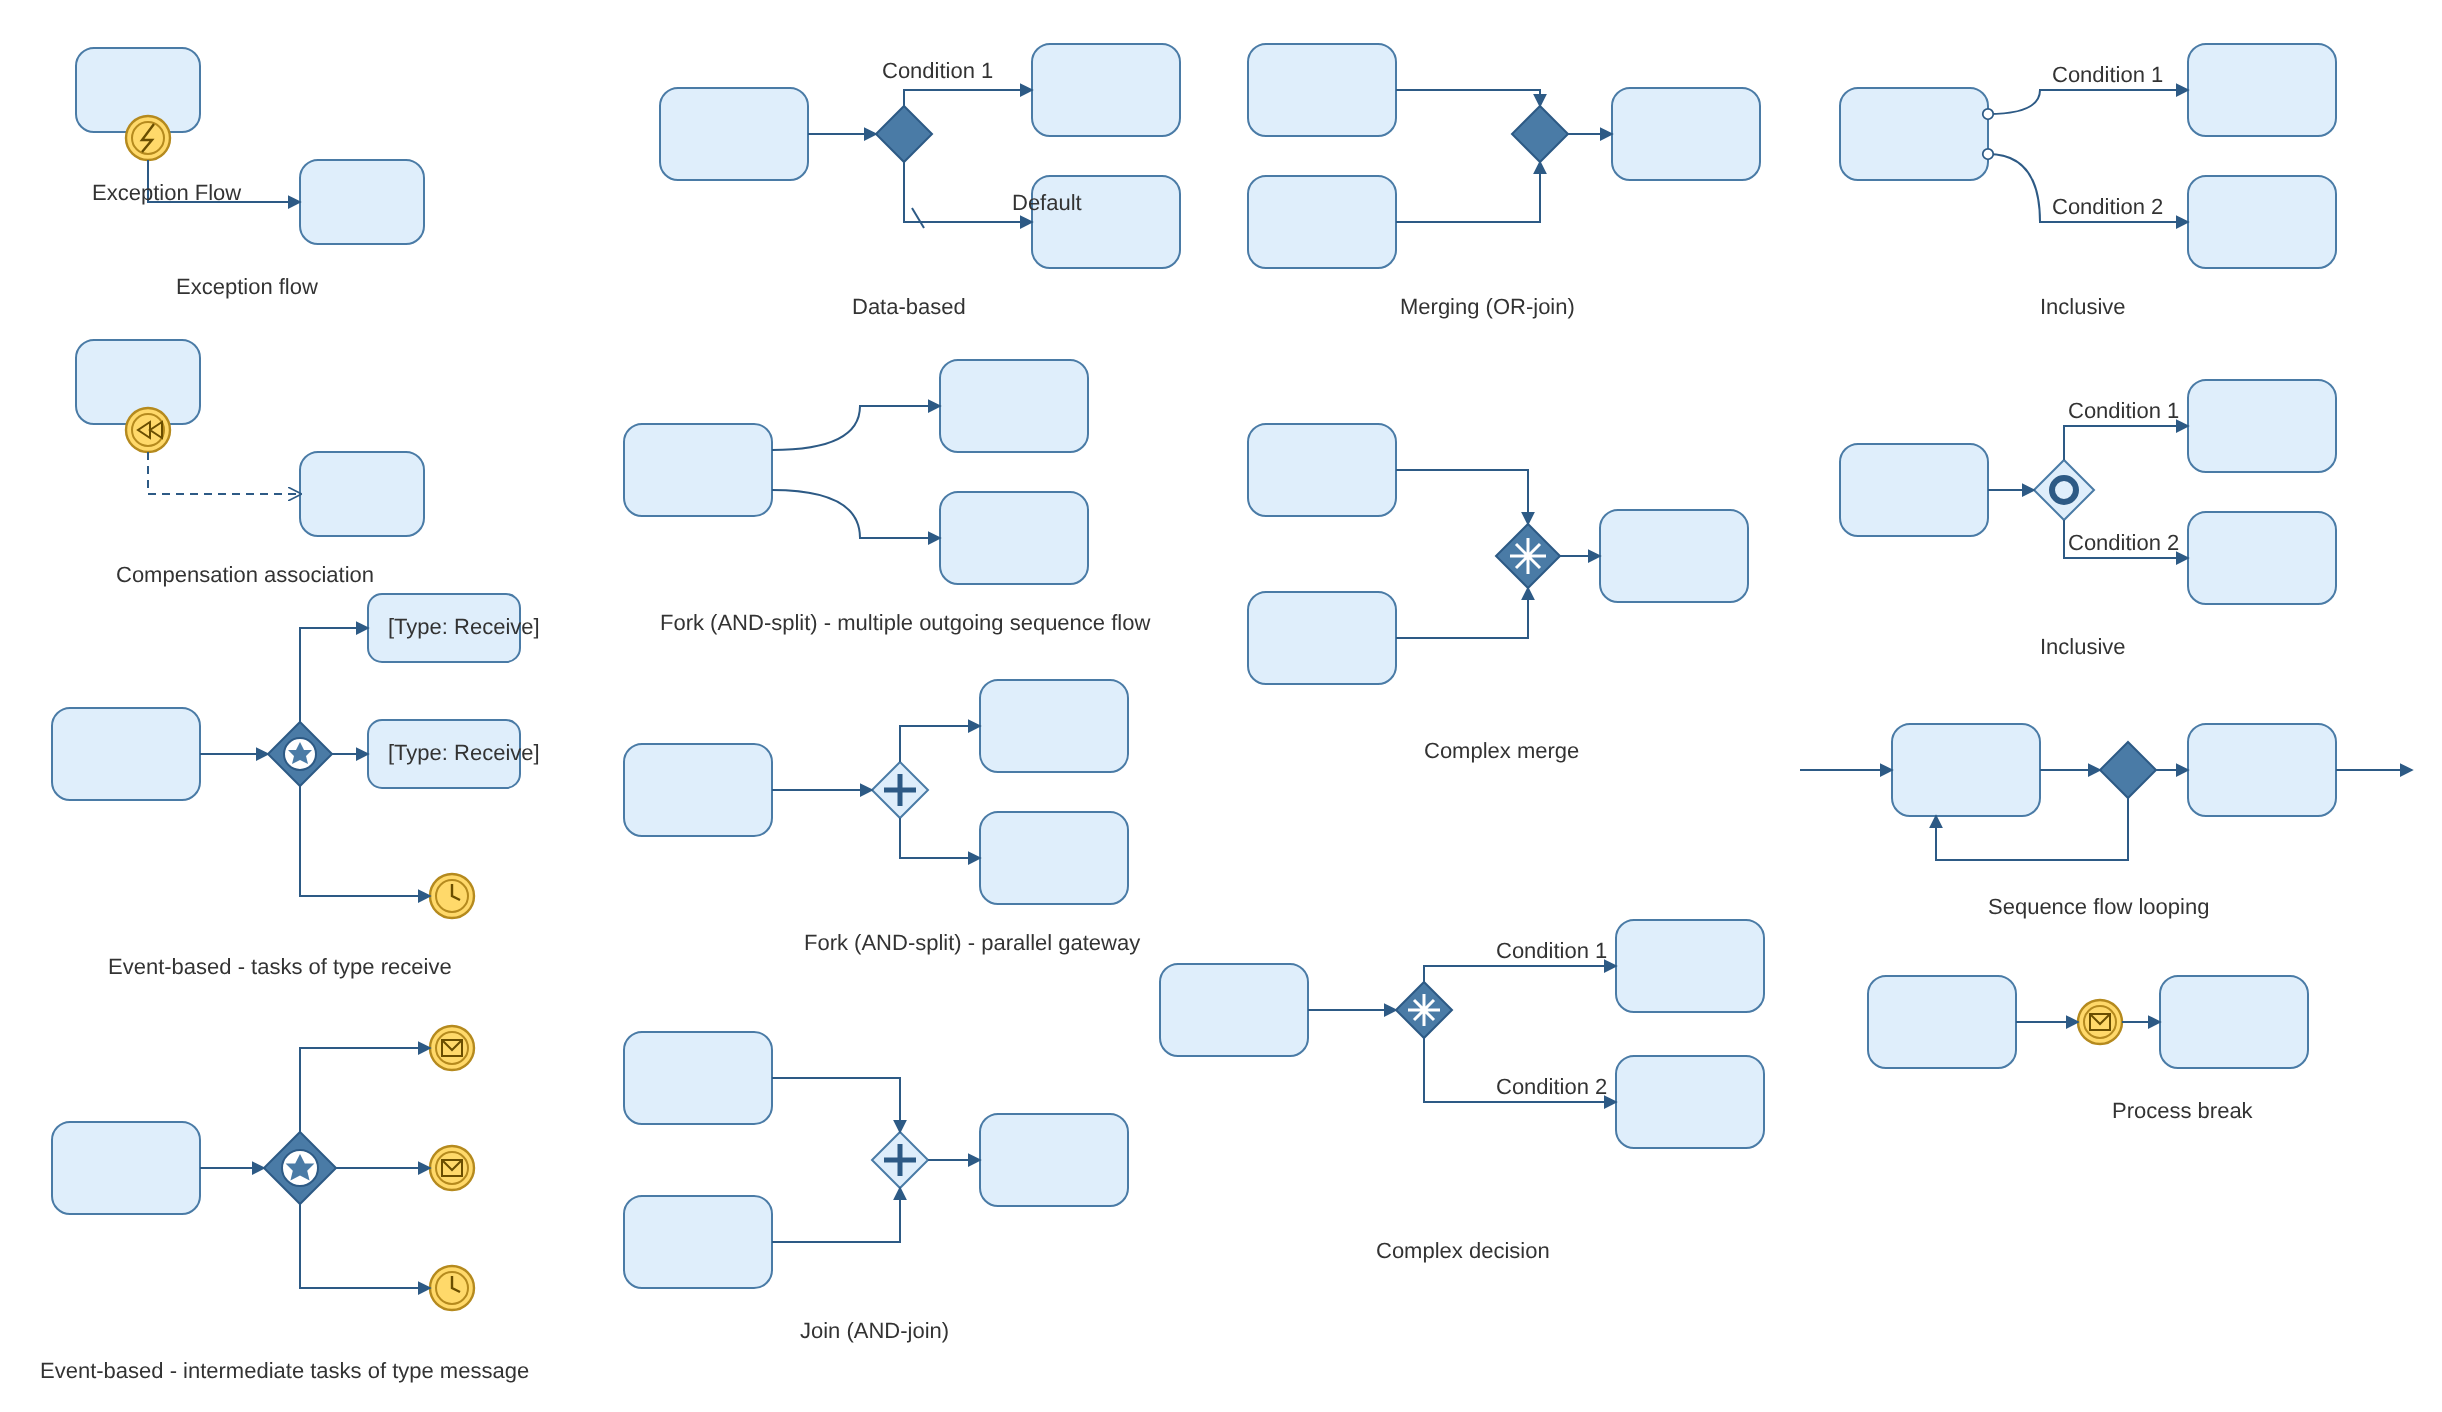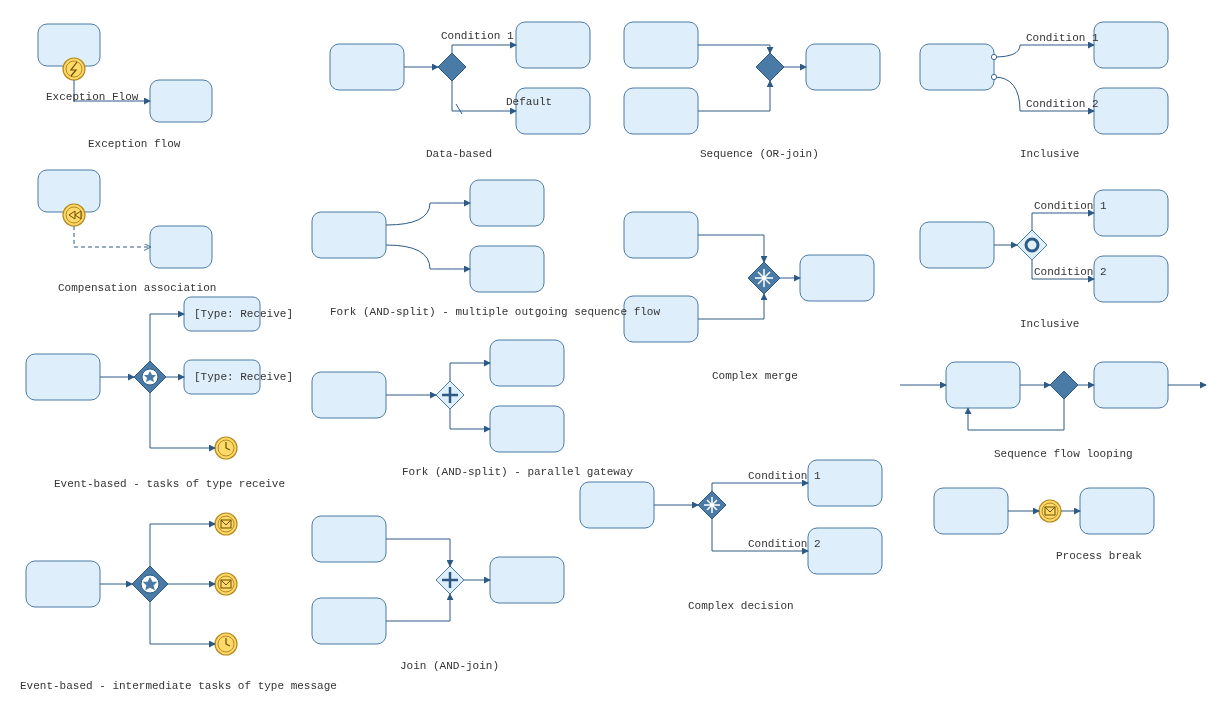--- a/index.html
+++ b/index.html
@@ -8,21 +8,20 @@
     font-family:Arial,Helvetica,sans-serif;
     width:1221px; height:706px;
     position:relative; overflow:hidden;
   }
   .label {
     position:absolute;
     font-size:11px;
     color:#333;
     text-align:center;
     white-space:nowrap;
-    font-family:Liberation Mono, monospace;
   }
   svg { position:absolute; left:0; top:0; overflow:visible; }
   .task {
     fill:#dfeefb;
     stroke:#4a7ba6;
     stroke-width:1;
   }
   .gateway {
     fill:#4a7ba6;
     stroke:#2d5a85;
@@ -290,25 +289,25 @@
 <div class="label" style="left:194px; top:308px;">[Type: Receive]</div>
 <div class="label" style="left:194px; top:371px;">[Type: Receive]</div>
 
 <div class="label" style="left:441px; top:30px;">Condition 1</div>
 <div class="label" style="left:459px; top:96px;padding-left:47px;">Default</div>
 <div class="label" style="left:426px; top:148px;">Data-based</div>
 <div class="label" style="left:330px; top:306px;text-align:right;">Fork (AND-split) - multiple outgoing sequence flow</div>
 <div class="label" style="left:358px; top:466px;margin-left:44px;">Fork (AND-split) - parallel gateway</div>
 <div class="label" style="left:400px; top:660px;">Join (AND-join)</div>
 
-<div class="label" style="left:700px; top:148px;">Sequence (OR-join)</div>
+<div class="label" style="left:700px; top:148px;">Merging (OR-join)</div>
 <div class="label" style="left:712px; top:370px;">Complex merge</div>
 <div class="label" style="left:748px; top:470px;">Condition 1</div>
 <div class="label" style="left:748px; top:538px;">Condition 2</div>
-<div class="label" style="left:688px; top:600px;">Complex decision</div>
+<div class="label" style="left:688px; top:620px;">Complex decision</div>
 
 <div class="label" style="left:1026px;top:32px;">Condition 1</div>
 <div class="label" style="left:1026px;top:98px;">Condition 2</div>
 <div class="label" style="left:1020px;top:148px;">Inclusive</div>
 <div class="label" style="left:1034px;top:200px;">Condition 1</div>
 <div class="label" style="left:1034px;top:266px;">Condition 2</div>
 <div class="label" style="left:1020px;top:318px;">Inclusive</div>
 <div class="label" style="left:994px; top:448px;">Sequence flow looping</div>
 <div class="label" style="left:1010px;top:550px;margin-left:46px;">Process break</div>
 

